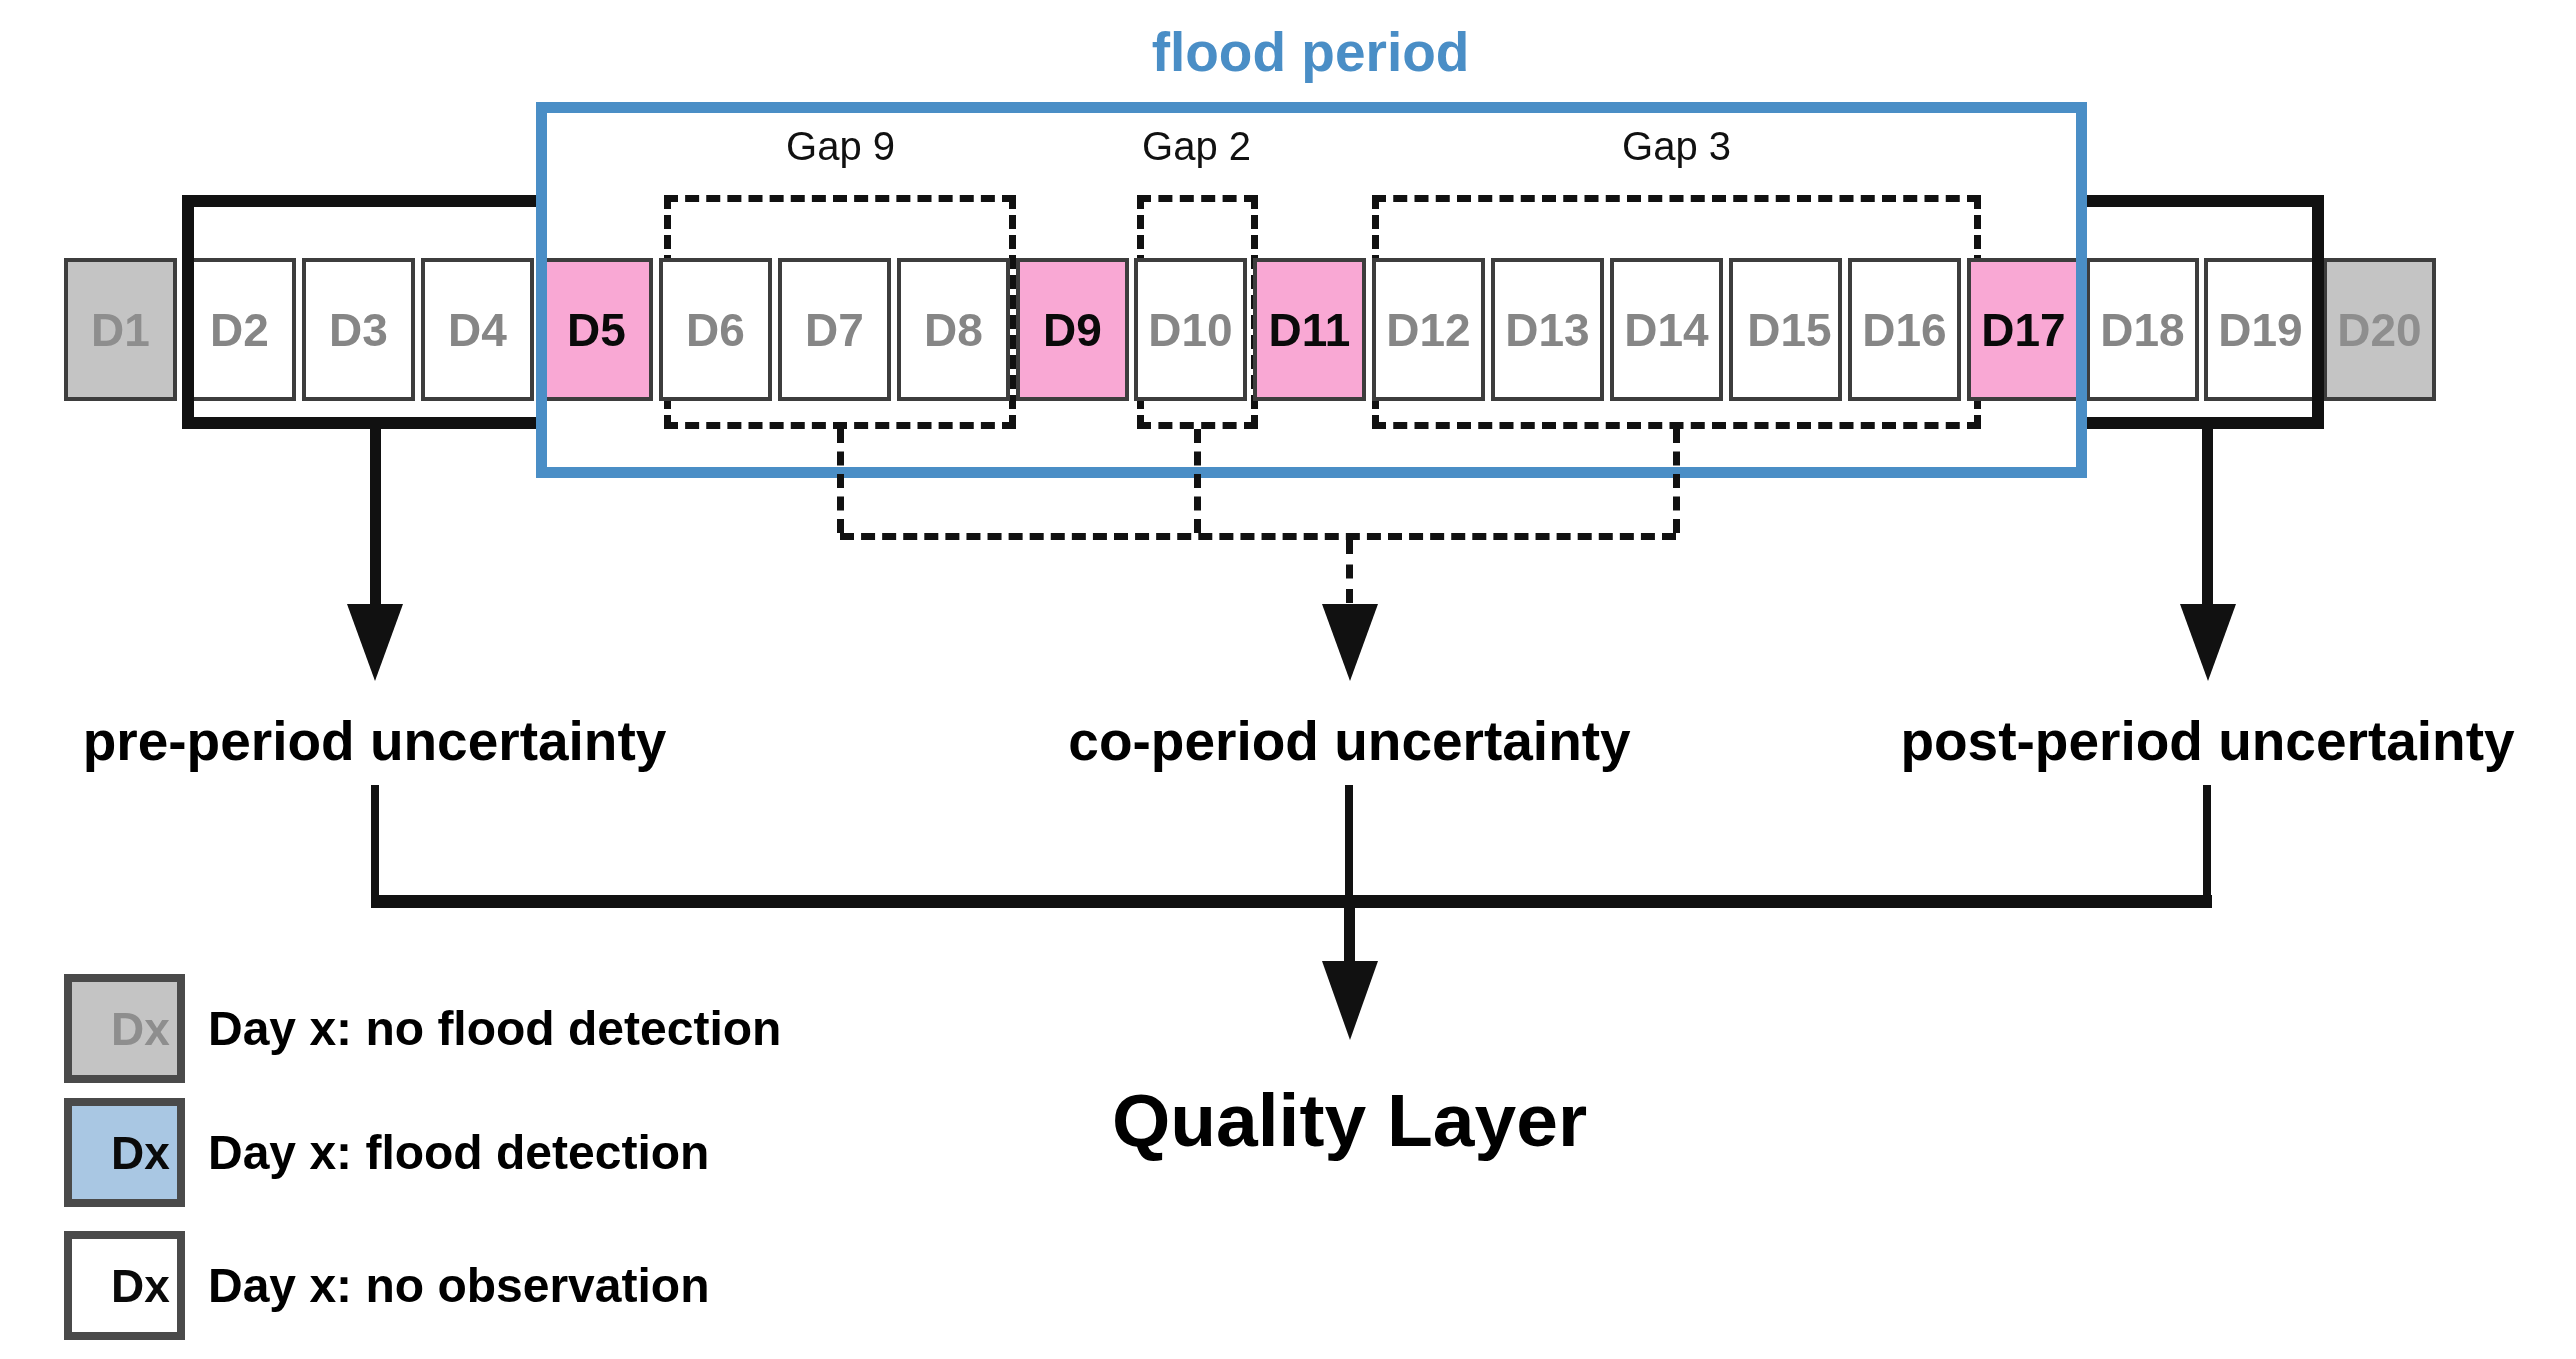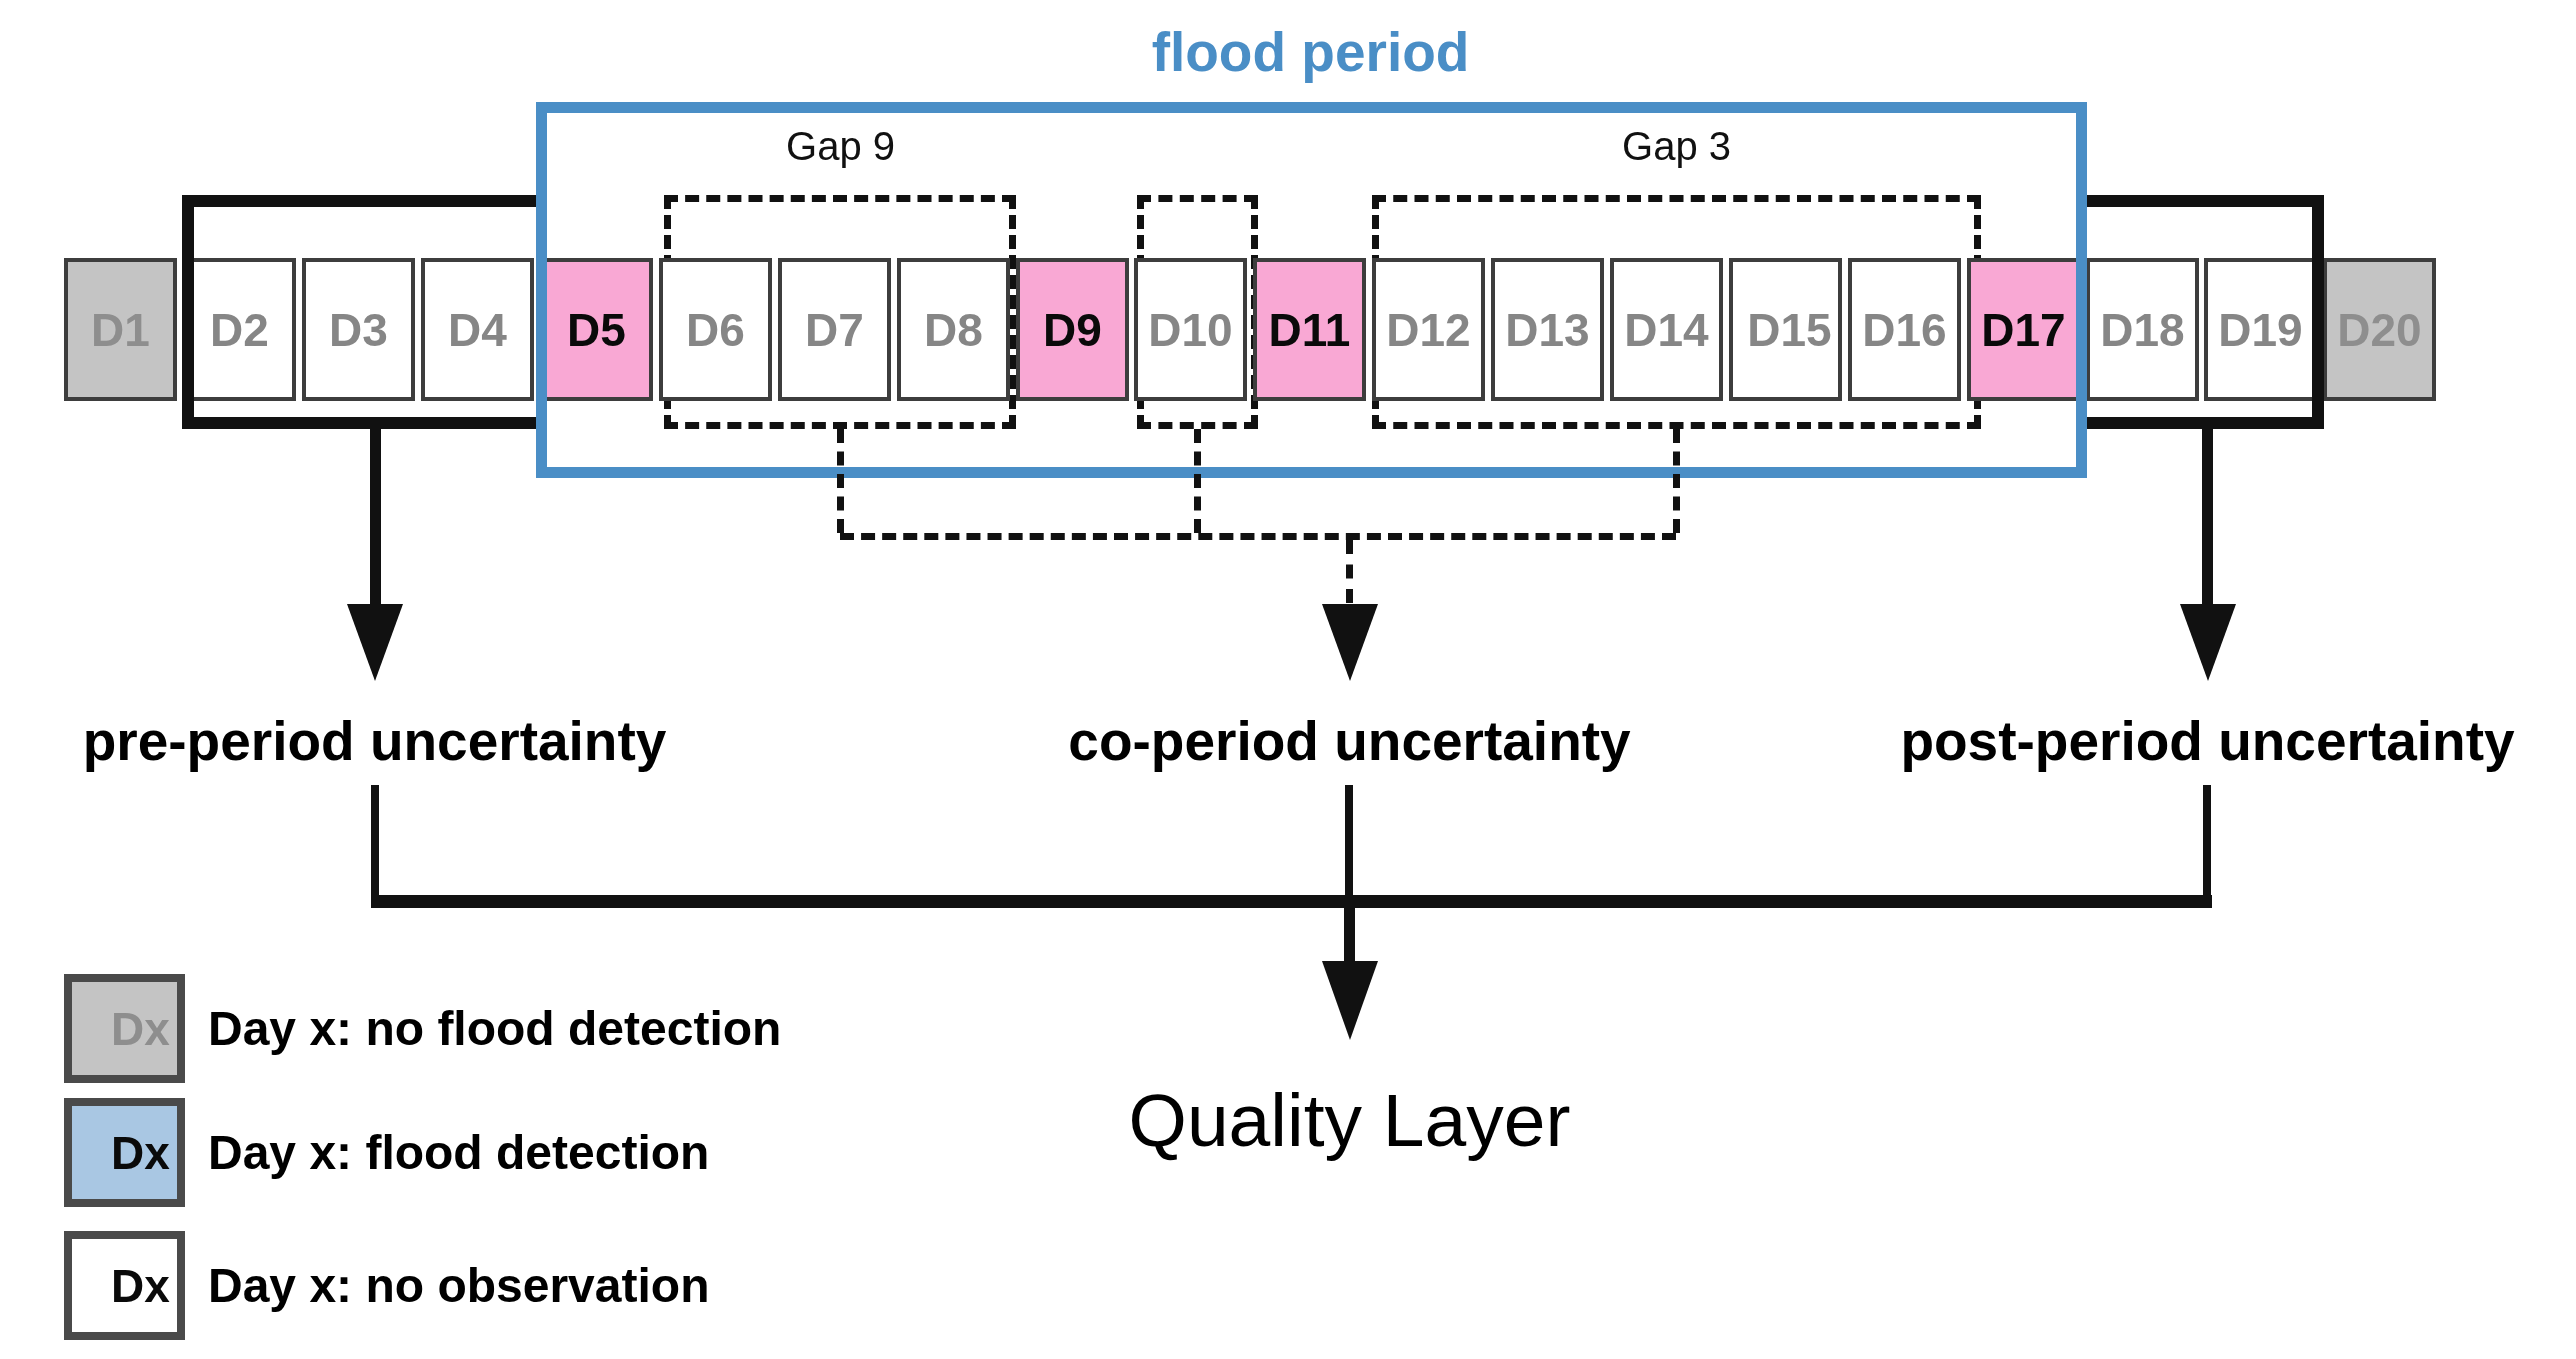--- a/index.html
+++ b/index.html
@@ -66,21 +66,21 @@
 
   
   .stub { position:absolute; width:8px; top:785px; height:110px; background:#111111; z-index:5; }
   #pre-stub { left:371px; } #co-stub { left:1345px; } #post-stub { left:2203px; }
   .bracket { position:absolute; left:371px; top:895px; width:1841px; height:13px;
              background:#111111; z-index:5; }
   .lower-line { position:absolute; left:1344px; top:908px; width:11px; height:59px;
                 background:#111111; z-index:5; }
   #ql-head { left:1322px; top:961px; border-top-width:79px; }
   .quality { position:absolute; left:854px; top:1068px; width:991px; height:103px;
-             font-size:75px; font-weight:normal; color:#000000; text-align:center;
+             font-size:75px; font-weight:bold; color:#000000; text-align:center;
              display:flex; align-items:center; justify-content:center; }
 
   
   .leg-box { position:absolute; left:64px; width:121px; height:109px; box-sizing:border-box;
              border:8px solid #4a4a4a; background:#ffffff;
              display:flex; align-items:center; justify-content:center;
              font-size:46px; font-weight:bold; color:#0a0a0a;padding-left:32px; }
   .leg-box.sw-no_flood_detection { background:#c4c4c4; color:#8e8e8e; }
   .leg-box.sw-flood_detection    { background:#a9c7e3; color:#0a0a0a; }
   .leg-box.sw-no_observation     { background:#ffffff; color:#0a0a0a; }
@@ -98,20 +98,21 @@
   <div class="flood-rect"></div>
   <div class="v-seg v-black" style="left:182px"></div>
   <div class="v-seg v-black" style="left:2312px"></div>
   <div class="v-seg v-blue" style="left:536px"></div>
   <div class="v-seg v-blue" style="left:2076px"></div>
 
   <div id="gap1" class="gap-box"></div>
   <div id="gap2" class="gap-box"></div>
   <div id="gap3" class="gap-box"></div>
   <div id="gap1-label" class="gap-label">Gap 9</div>
+  <div id="gap2-label" class="gap-label">Gap 2</div>
   <div id="gap3-label" class="gap-label">Gap 3</div>
 
   <div id="day-row">
       <div class="day day-noflood" style="left: 64px;">D1</div>
       <div class="day" style="left: 183px;">D2</div>
       <div class="day" style="left: 302px;">D3</div>
       <div class="day" style="left: 421px;">D4</div>
       <div class="day day-flood" style="left: 540px;">D5</div>
       <div class="day" style="left: 659px;">D6</div>
       <div class="day" style="left: 778px;">D7</div>

